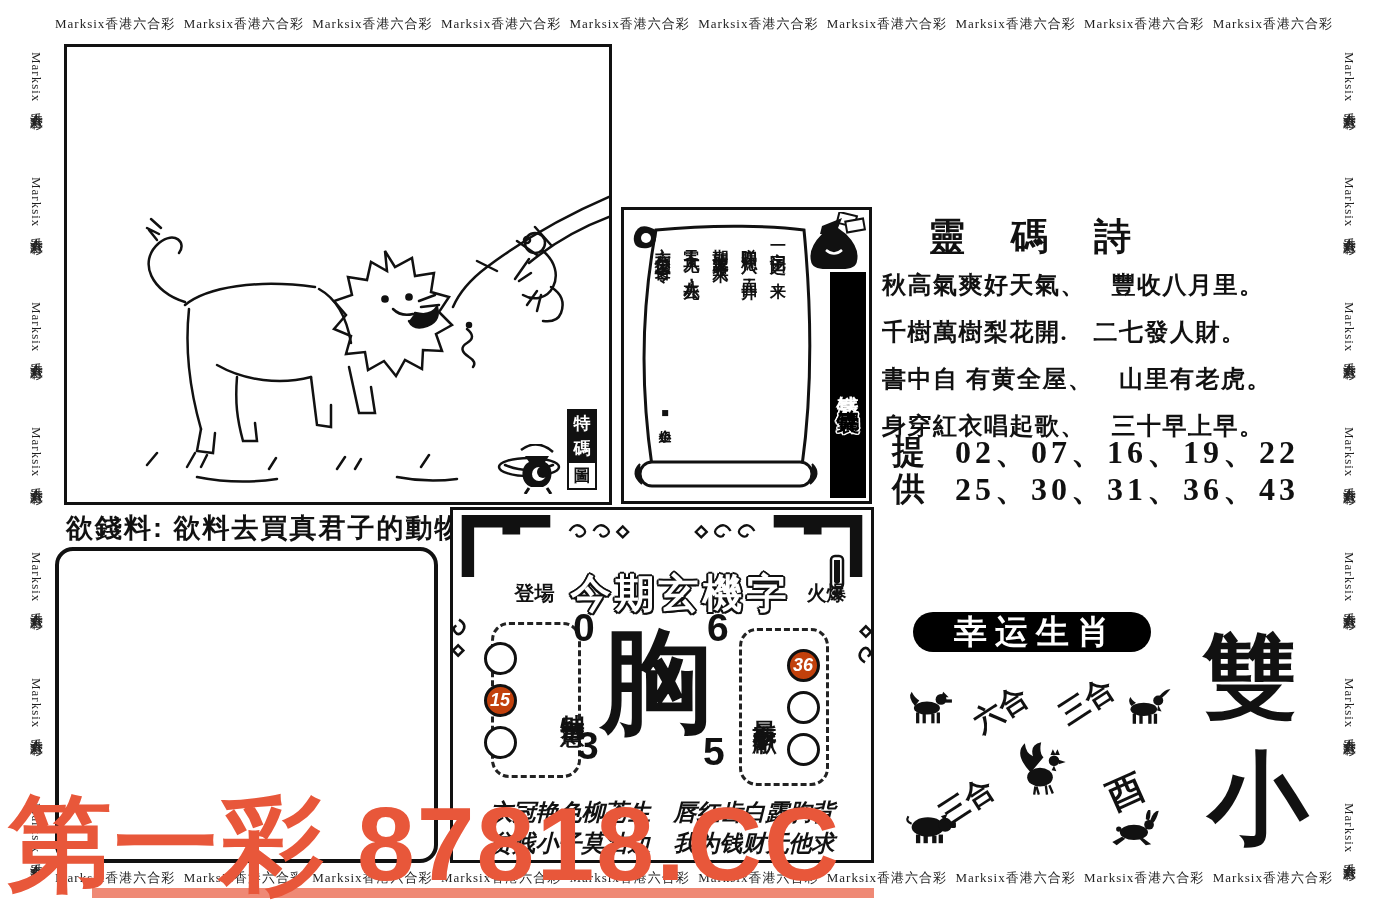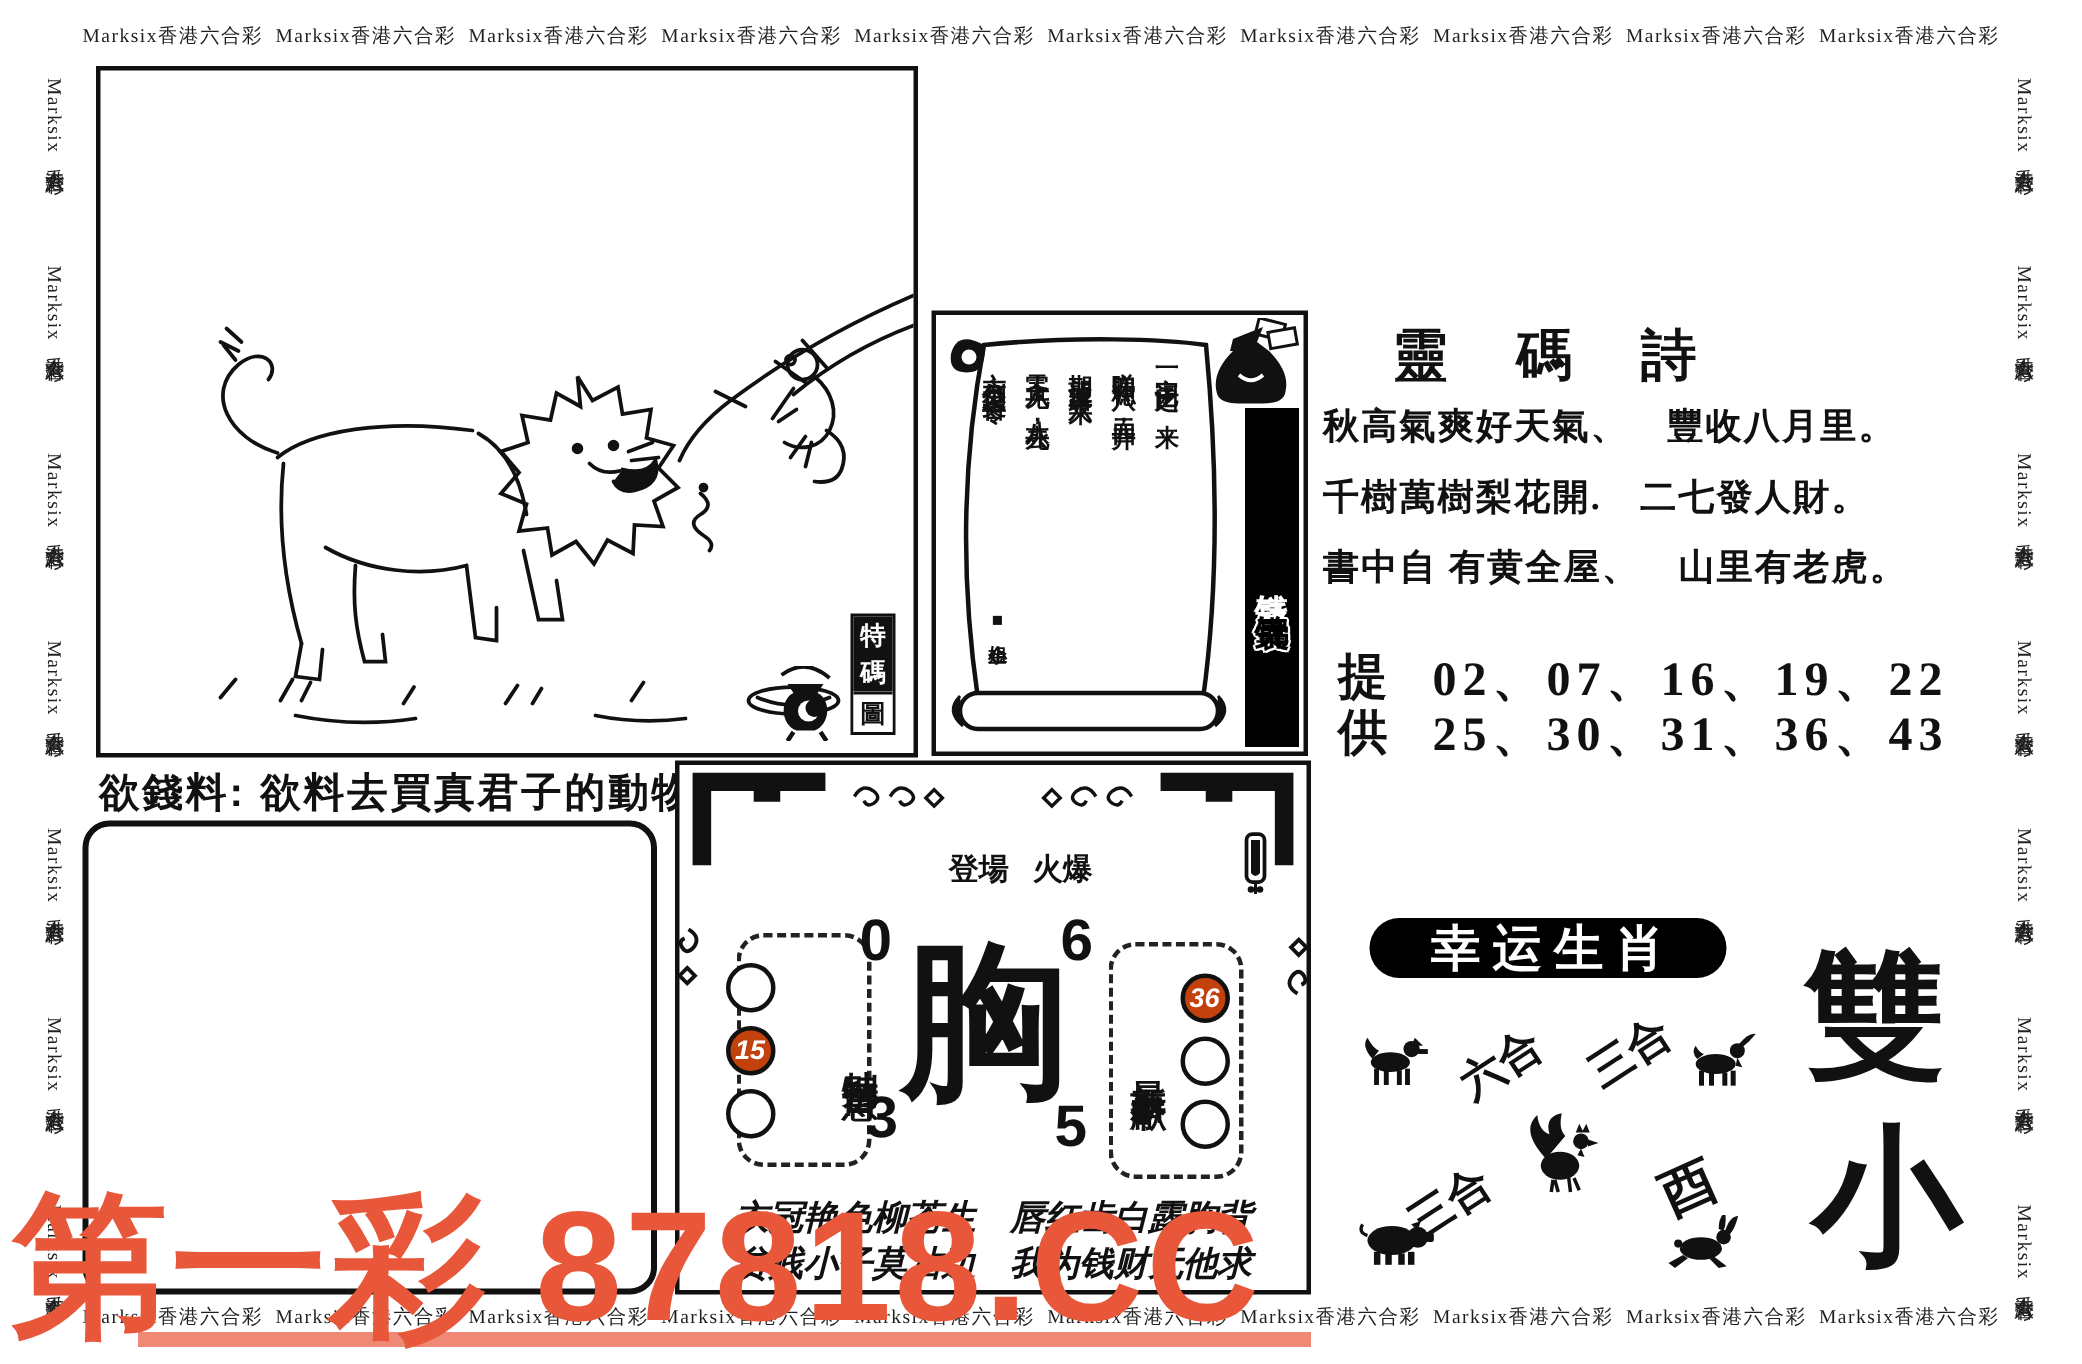--- a/index.html
+++ b/index.html
@@ -237,20 +237,21 @@
       <span class="hollow">锦囊</span>
     </div>
   </div>
 
   <div class="abs poem">
     <div class="poem-title">靈碼詩</div>
     <div class="poem-lines">
       <div>秋高氣爽好天氣、　豐收八月里。</div>
       <div>千樹萬樹梨花開.　二七發人財。</div>
       <div>書中自 有黄全屋、　山里有老虎。</div>
+      <div>身穿紅衣唱起歌、　三十早上早。</div>
     </div>
   </div>
   <div class="abs provide">
     <div class="prov-labels">
       <span>提</span>
       <span>供</span>
     </div>
     <div class="prov-nums">
       <div>02、07、16、19、22</div>
       <div>25、30、31、36、43</div>
@@ -280,20 +281,21 @@
     </svg>
     <svg class="orn" style="left:-24px;top:120px;transform:rotate(90deg);width:60px" viewBox="0 0 70 24">
       <path d="M10,12 q6,-10 14,-4 q6,5 0,9 q-5,3 -7,-2 M40,13 l6,-6 6,6 -6,6 z" fill="none" stroke="#111" stroke-width="3"></path>
     </svg>
     <svg class="orn" style="right:-24px;top:120px;transform:rotate(-90deg);width:60px" viewBox="0 0 70 24">
       <path d="M10,12 q6,-10 14,-4 q6,5 0,9 q-5,3 -7,-2 M40,13 l6,-6 6,6 -6,6 z" fill="none" stroke="#111" stroke-width="3"></path>
     </svg>
 
     <div class="mys-head">
       <span class="stage">登場</span>
+      <span class="mys-title">今期玄機字</span>
       <span class="stage">火爆</span>
     </div>
     <svg class="torch" width="20" height="44" viewBox="0 0 20 44">
       <rect x="4" y="2" width="12" height="32" rx="4" fill="none" stroke="#111" stroke-width="2.5"></rect>
       <path d="M7,6 h6 v22 q-3,4 -6,0 z" fill="#111"></path>
       <circle cx="7" cy="39" r="2.2" fill="#111"></circle>
         <circle cx="13" cy="39" r="2.2" fill="#111"></circle>
       <path d="M10,34 l0,8" stroke="#111" stroke-width="2"></path>
     </svg>
 

